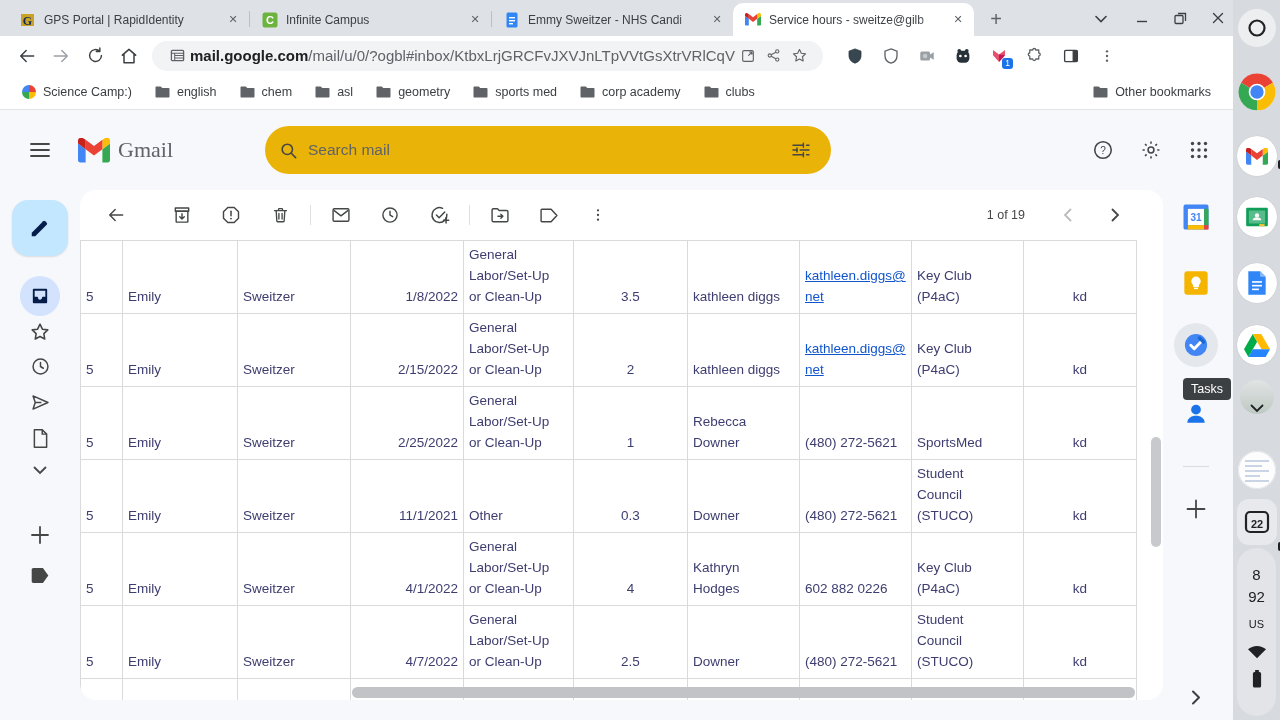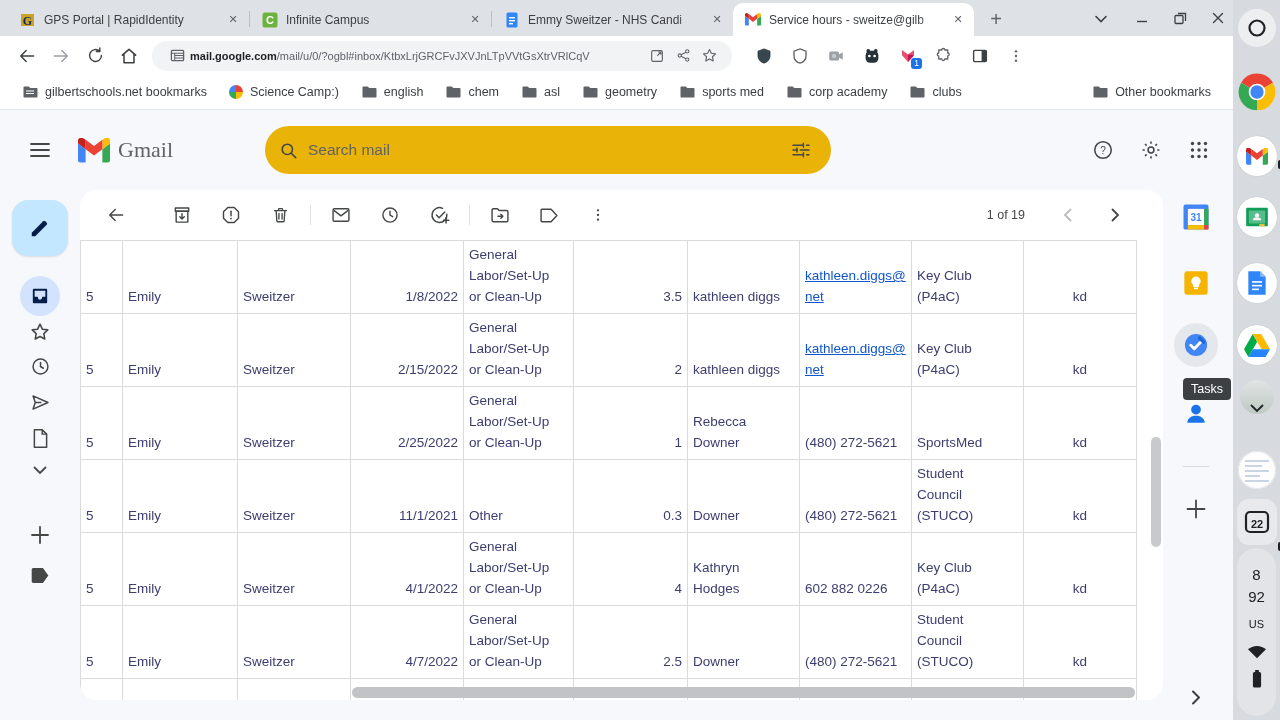--- a/index.html
+++ b/index.html
@@ -21,21 +21,21 @@
   .newtab { width:28px; height:28px; margin:0 0 3px 8px; display:flex; align-items:center; justify-content:center; font-size:20px; color:#5f6368; border-radius:50%; }
   .strip-spacer { flex:1; }
   .tabsearch { width:28px; height:28px; margin-bottom:3px; display:flex; align-items:center; justify-content:center; }
   .win-controls { display:flex; align-items:center; height:36px; margin:0 6px 0 18px; gap:20px; }
   .win-btn { width:18px; height:18px; display:flex; align-items:center; justify-content:center; color:#3c4043; }
 
   
   .toolbar { height:39px; background:#fff; display:flex; align-items:center; padding:0 10px; }
   .nav-btn { width:34px; height:34px; display:flex; align-items:center; justify-content:center; flex:0 0 auto; }
   .omnibox { height:30px; background:#f1f3f4; border-radius:15px; flex:0 0 580px; margin:0 10px 0 6px; display:flex; align-items:center; padding:0 10px 0 12px; }
-  .omnibox .url { flex:1; font-size:11px; white-space:nowrap; overflow:hidden; }
+  .omnibox .url { flex:1; font-size:15px; white-space:nowrap; overflow:hidden; }
   .url .host { color:#202124; font-weight:bold; }
   .url .path { color:#5f6368; }
   .pill-icon { width:26px; height:26px; display:flex; align-items:center; justify-content:center; flex:0 0 auto; }
   .ext-row { display:flex; align-items:center; gap:4px; margin-left:6px; }
   .ext-btn { width:32px; height:32px; display:flex; align-items:center; justify-content:center; position:relative; }
   .badge { position:absolute; right:2px; bottom:3px; background:#1a73e8; color:#fff; font-size:8.5px; padding:0 3px; border-radius:3px; line-height:11px; }
 
   
   .bookmarksbar { height:35px; background:#fff; border-bottom:1px solid #e2e4e7; display:flex; align-items:center; padding:0 14px; gap:6px; }
   .bm { display:flex; align-items:center; gap:7px; padding:4px 8px; border-radius:6px; color:#3c4043; font-size:12.5px; white-space:nowrap; }
@@ -77,21 +77,21 @@
   .page-count { font-size:12.5px; color:#444746; margin-right:14px; }
 
   
   .table-wrap { position:absolute; left:0; top:50px; right:0; bottom:0; overflow:hidden; }
   table.svc { border-collapse:collapse; table-layout:fixed; width:1056px; }
   .svc td { border:1px solid #dadada; vertical-align:bottom; padding:2px 5px 6px; font-size:13.5px; line-height:21px; color:#3d3d70; white-space:pre-line; overflow:hidden; }
   .svc tr { height:73px; }
   .svc tr.partial { height:44px; }
   .col-id { text-align:left; padding-left:2px; }
   .col-date { text-align:right; }
-  .col-hours { text-align:right; }
+  .col-hours { text-align:center; }
   .col-init { text-align:center; }
   .svc a { color:#1155cc; text-decoration:underline; }
 
   .hscroll-thumb { position:absolute; left:272px; bottom:2px; width:783px; height:11px; background:#c1c3c6; border-radius:6px; }
   .vscroll-thumb { position:absolute; right:2px; top:247px; width:10px; height:110px; background:#c7c9cc; border-radius:5px; }
 
   
   .panel { position:absolute; left:1163px; top:0; right:0; bottom:0; }
   .panel-item { position:absolute; left:11px; width:44px; height:44px; display:flex; align-items:center; justify-content:center; border-radius:50%; }
   .panel-item.active-bg { background:#e4e7eb; }
@@ -297,27 +297,20 @@
               <circle cx="12" cy="5" r="1.8" fill="#5f6368"></circle>
               <circle cx="12" cy="12" r="1.8" fill="#5f6368"></circle>
               <circle cx="12" cy="19" r="1.8" fill="#5f6368"></circle>
             </svg>
           </span>
       </div>
     </div>
 
     <div class="bookmarksbar">
 
-      <div class="bm">
-          <svg class="folder-ic" viewBox="0 0 16 16">
-            <path d="M1.5 3.5c0-.6.4-1 1-1h4.2l1.6 1.6h6.2c.6 0 1 .4 1 1v7.4c0 .6-.4 1-1 1h-12c-.6 0-1-.4-1-1z" fill="#5f6368"></path>
-            <path d="M4 7h8M4 9.5h8" stroke="#fff" stroke-width="1.1"></path>
-          </svg>
-          <span>gilbertschools.net bookmarks</span>
-        </div>
         <div class="bm">
           <span class="pinwheel"></span>
           <span>Science Camp:)</span>
         </div>
         <div class="bm">
           <svg class="folder-ic" viewBox="0 0 16 16">
             <path d="M1.5 3.5c0-.6.4-1 1-1h4.2l1.6 1.6h6.2c.6 0 1 .4 1 1v7.4c0 .6-.4 1-1 1h-12c-.6 0-1-.4-1-1z" fill="#5f6368"></path>
           </svg>
           <span>english</span>
         </div>

